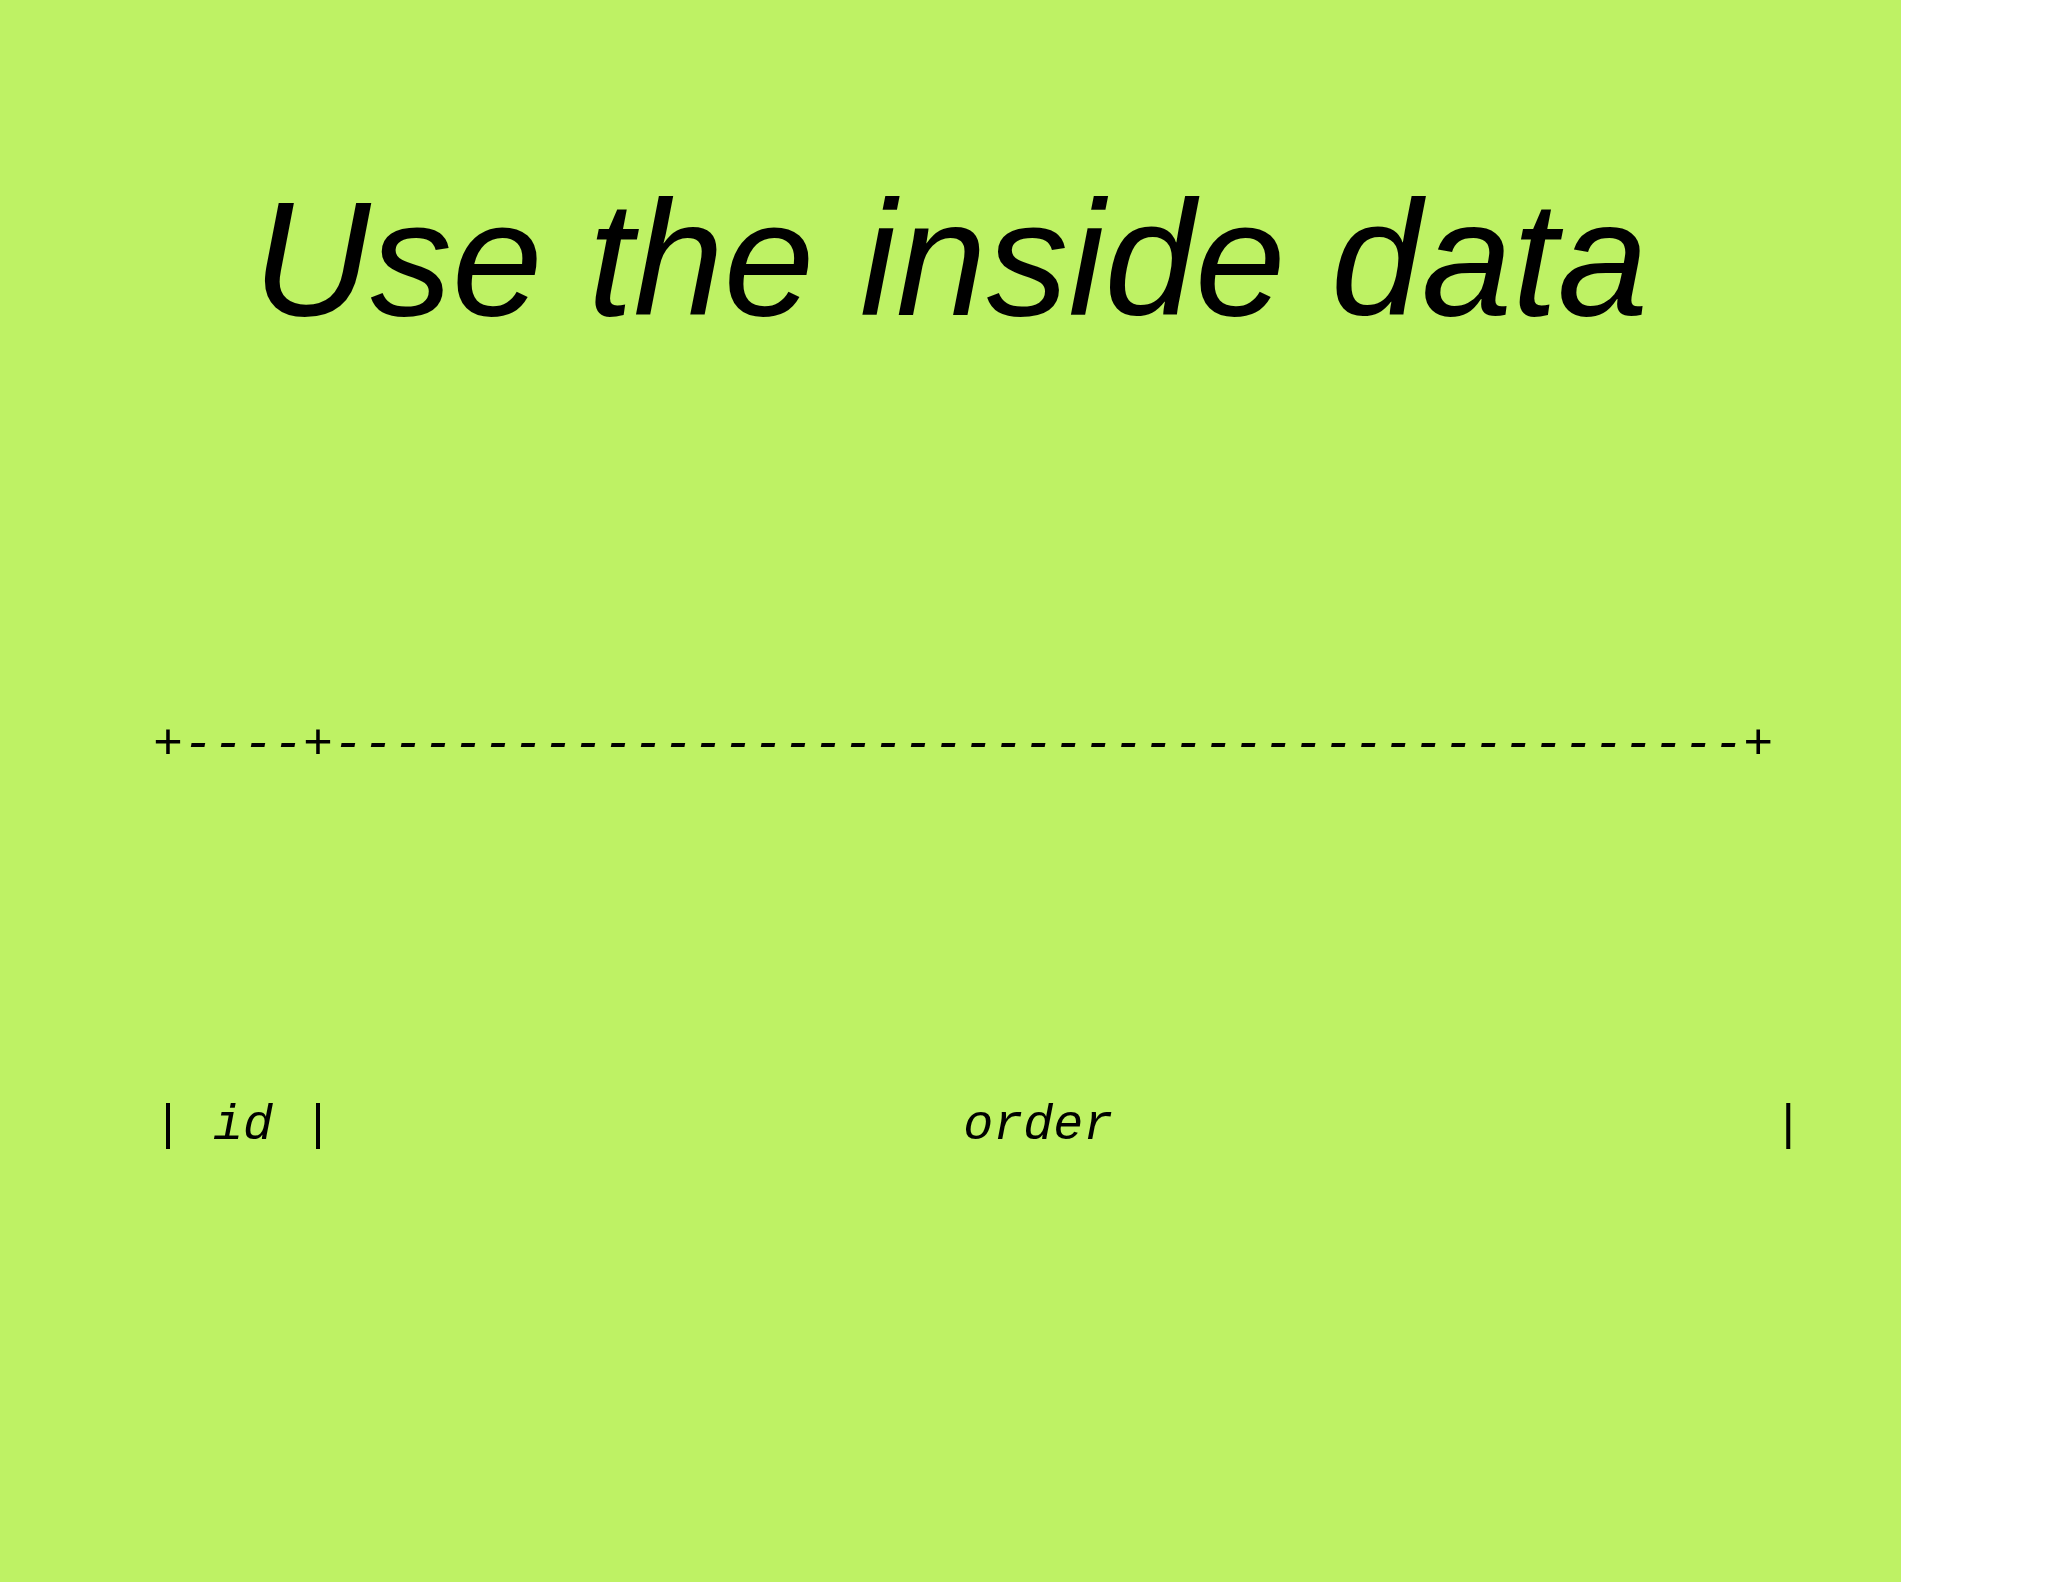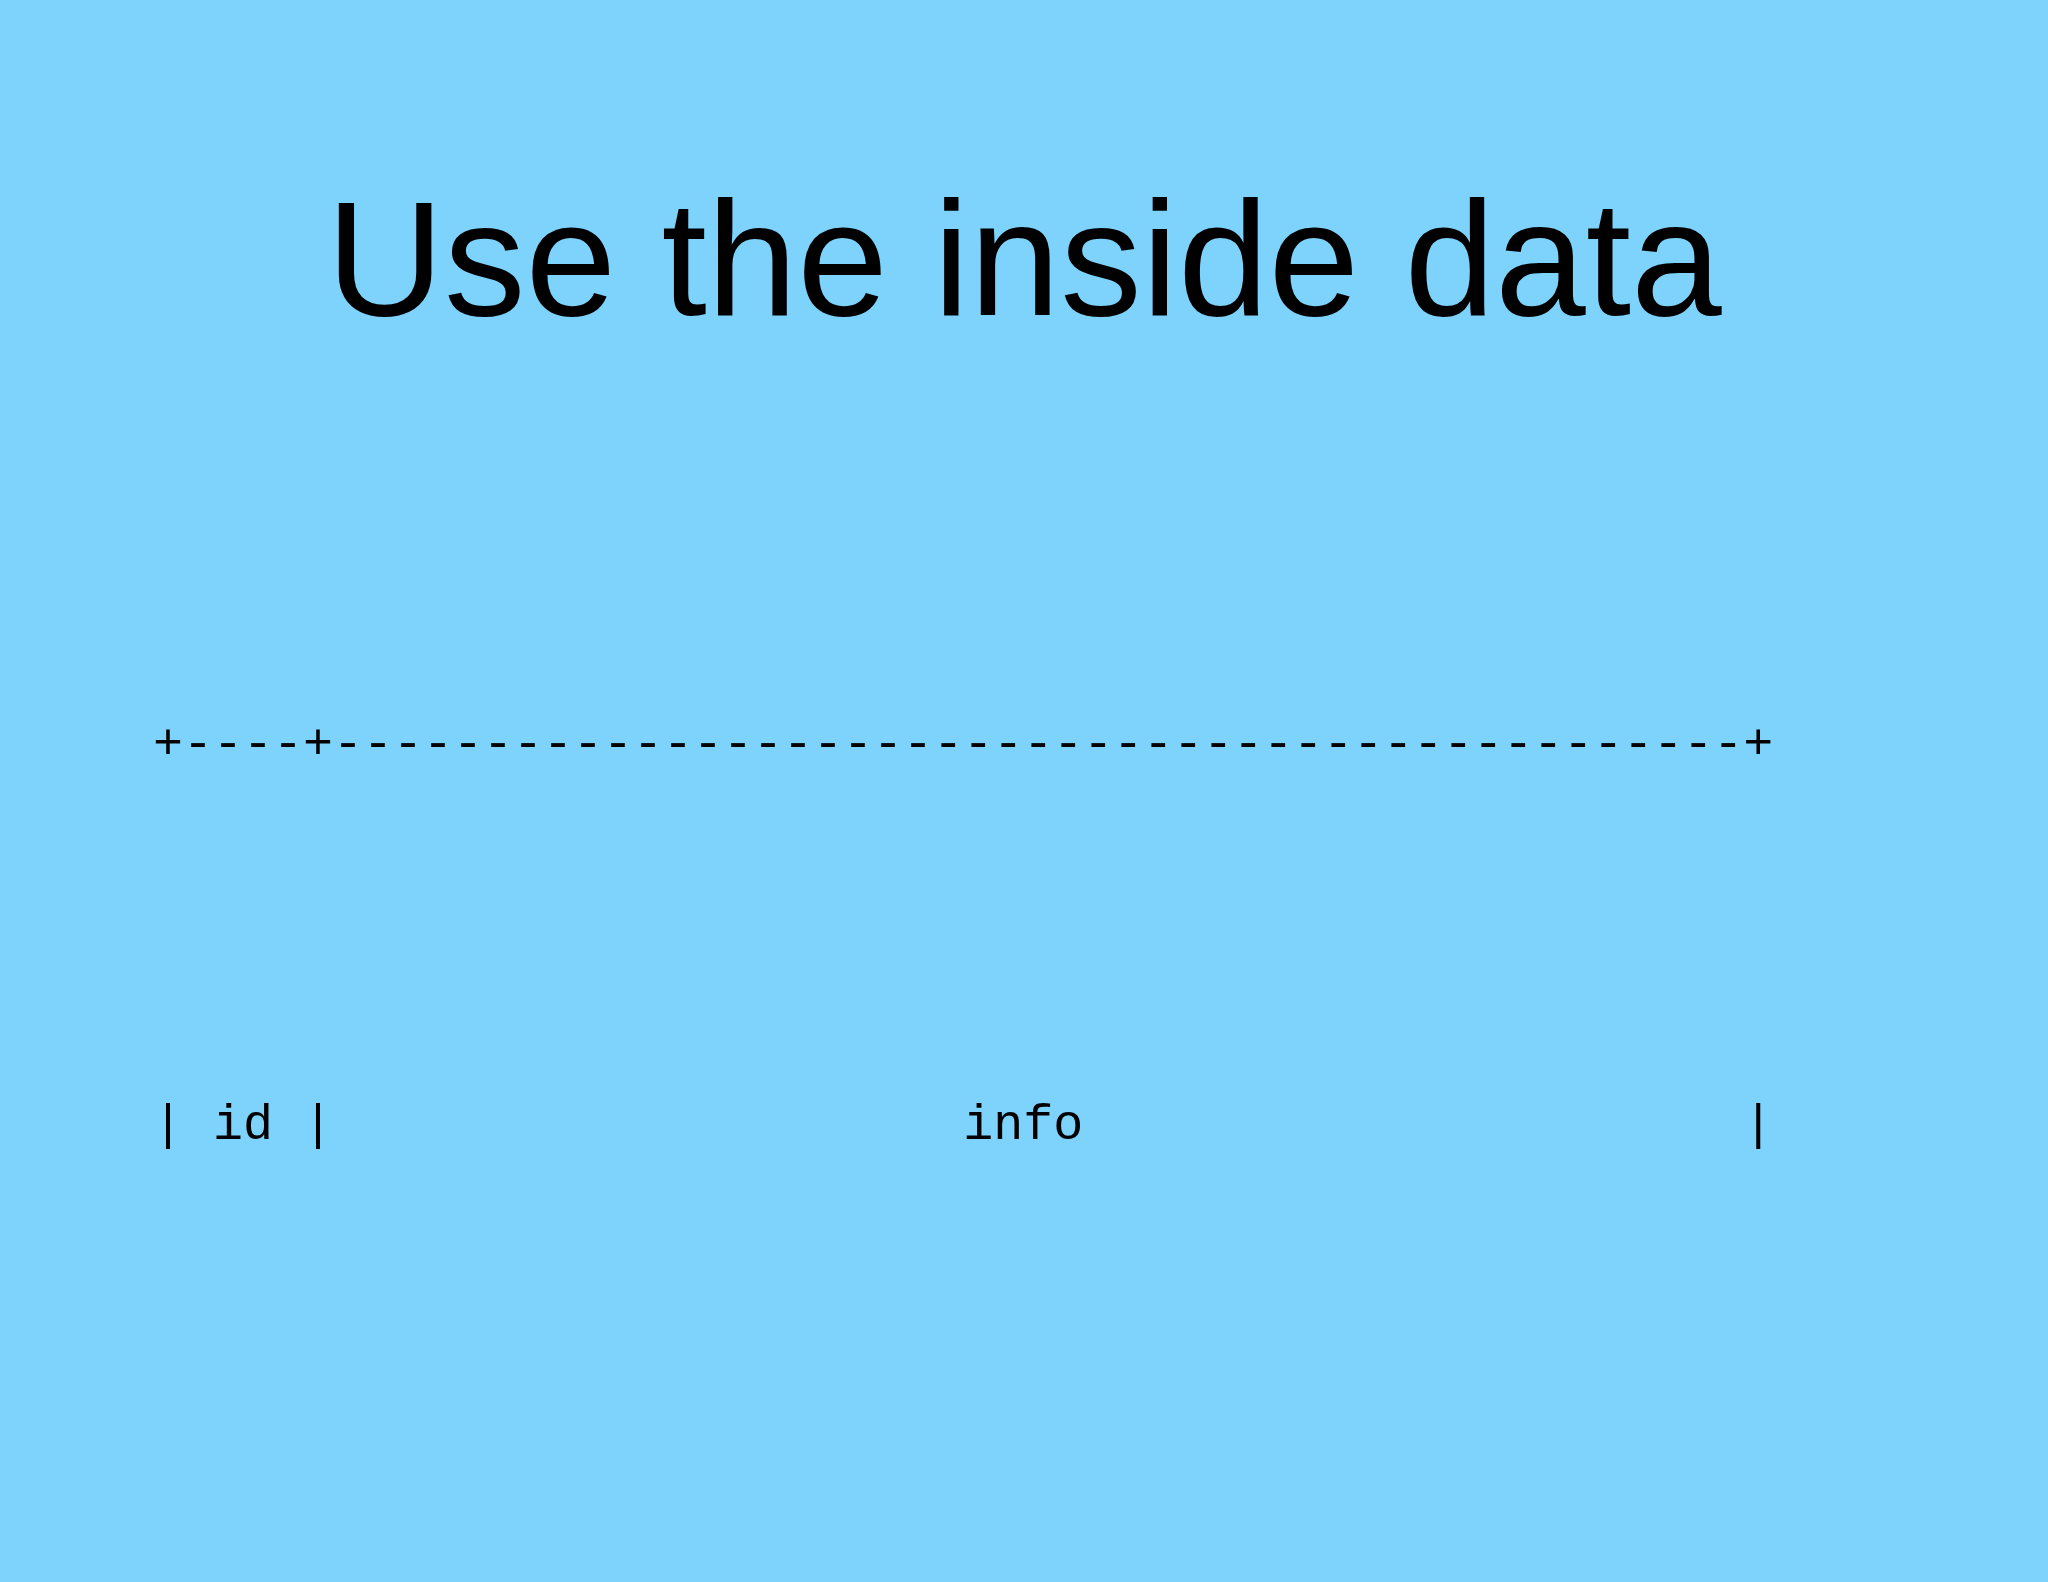--- a/index.html
+++ b/index.html
@@ -5,24 +5,25 @@
   html, body {
     margin: 0;
     padding: 0;
     width: 2048px;
     height: 1582px;
     background: #ffffff;
     overflow: hidden;
   }
   .slide {
     position: relative;
-    width: 2048px;
+    width: 1901px;
     height: 1582px;
-    background: #7dd3fc;
+    background: #bef264;
     color: #000000;
+    font-style: italic;
   }
   .title {
     position: absolute;
     top: 177px;
     left: 0;
     width: 100%;
     margin: 0;
     text-align: center;
     font-family: "Liberation Sans", "DejaVu Sans", sans-serif;
     font-weight: 100;
@@ -49,21 +50,21 @@
 </style>
 </head>
 <body>
 
 <div class="slide">
 
   <h1 class="title">Use the inside data</h1>
 
   <div class="code">
     <div class="line">+----+-----------------------------------------------+</div>
-    <div class="line">| id |                     info                      |</div>
+    <div class="line">| id |                     order                      |</div>
     
     
     
     
     
   </div>
 
 </div>
 
 </body></html>

